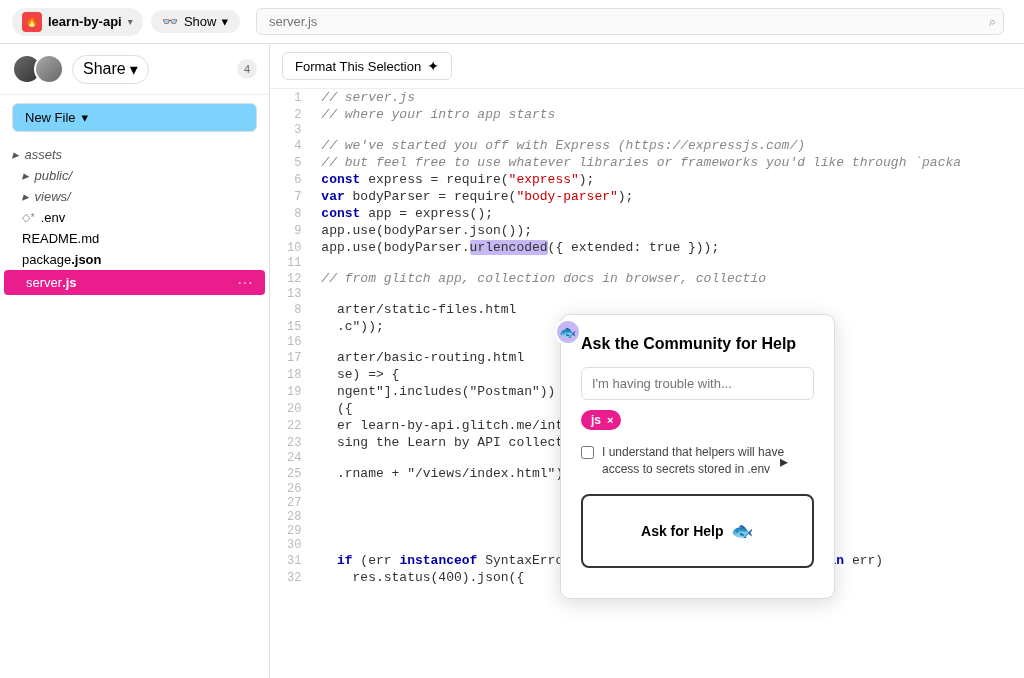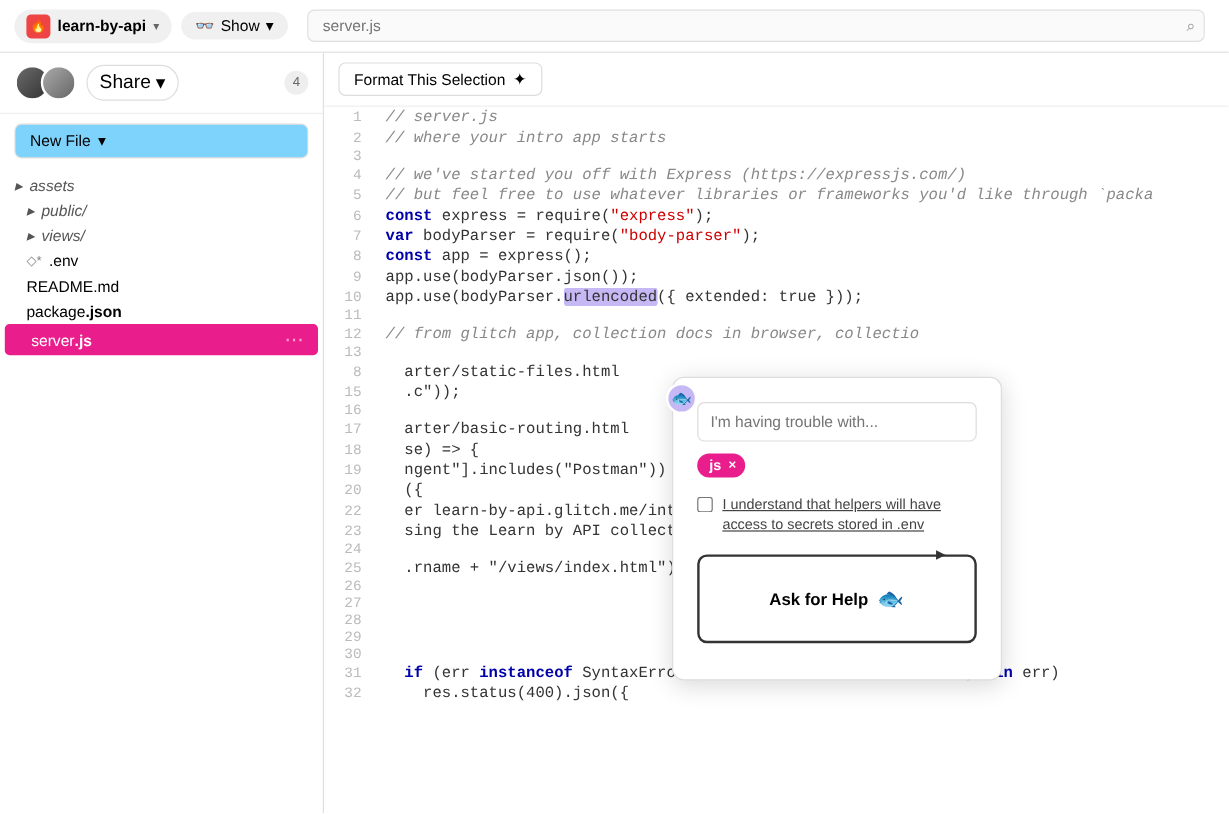--- a/index.html
+++ b/index.html
@@ -105,21 +105,21 @@
       font-size: 13px; color: #999; outline: none; margin-bottom: 10px; background: #fff;
     }
     .tag-area { margin-bottom: 14px; display: flex; gap: 6px; flex-wrap: wrap; }
     .tag {
       display: flex; align-items: center; gap: 4px; background: #e91e8c; color: #fff;
       border-radius: 14px; padding: 3px 8px 3px 10px; font-size: 12px; font-weight: 700;
     }
     .tag-close { cursor: pointer; font-size: 11px; margin-left: 2px; }
     .checkbox-area { display: flex; align-items: flex-start; gap: 8px; margin-bottom: 16px; font-size: 12px; color: #444; }
     .checkbox-area input[type=checkbox] { margin-top: 2px; flex-shrink: 0; }
-    .checkbox-text { line-height: 1.4; text-decoration: underline; }
+    .checkbox-text { line-height: 1.4; }
     .ask-btn {
       width: 100%; display: flex; align-items: center; justify-content: center; gap: 8px;
       background: #fff; border: 2px solid #333; border-radius: 8px;
       padding: 24px; font-size: 14px; font-weight: 700; cursor: pointer; margin-bottom: 10px;
     }
     .ask-btn-icon { font-size: 18px; }
     .about-btn {
       width: 100%; display: flex; align-items: center; justify-content: center;
       border: 1px solid #ddd; border-radius: 8px; padding: 8px;
       font-size: 12px; background: #fafafa; cursor: pointer; color: #555;
@@ -352,20 +352,21 @@
       </div>
     </div>
 
     <div class="dialog-overlay">
 
       <div class="fish-avatar">
         <span>🐟</span>
       </div>
 
       <div class="dialog-box">
+        <div class="dialog-title">Ask the Community for Help</div>
 
         <input class="dialog-input" type="text" value="" placeholder="I'm having trouble with..." style="">
 
         <div class="tag-area">
           <div class="tag">
             <span>js</span>
             <span class="tag-close">×</span>
           </div>
         </div>
 

